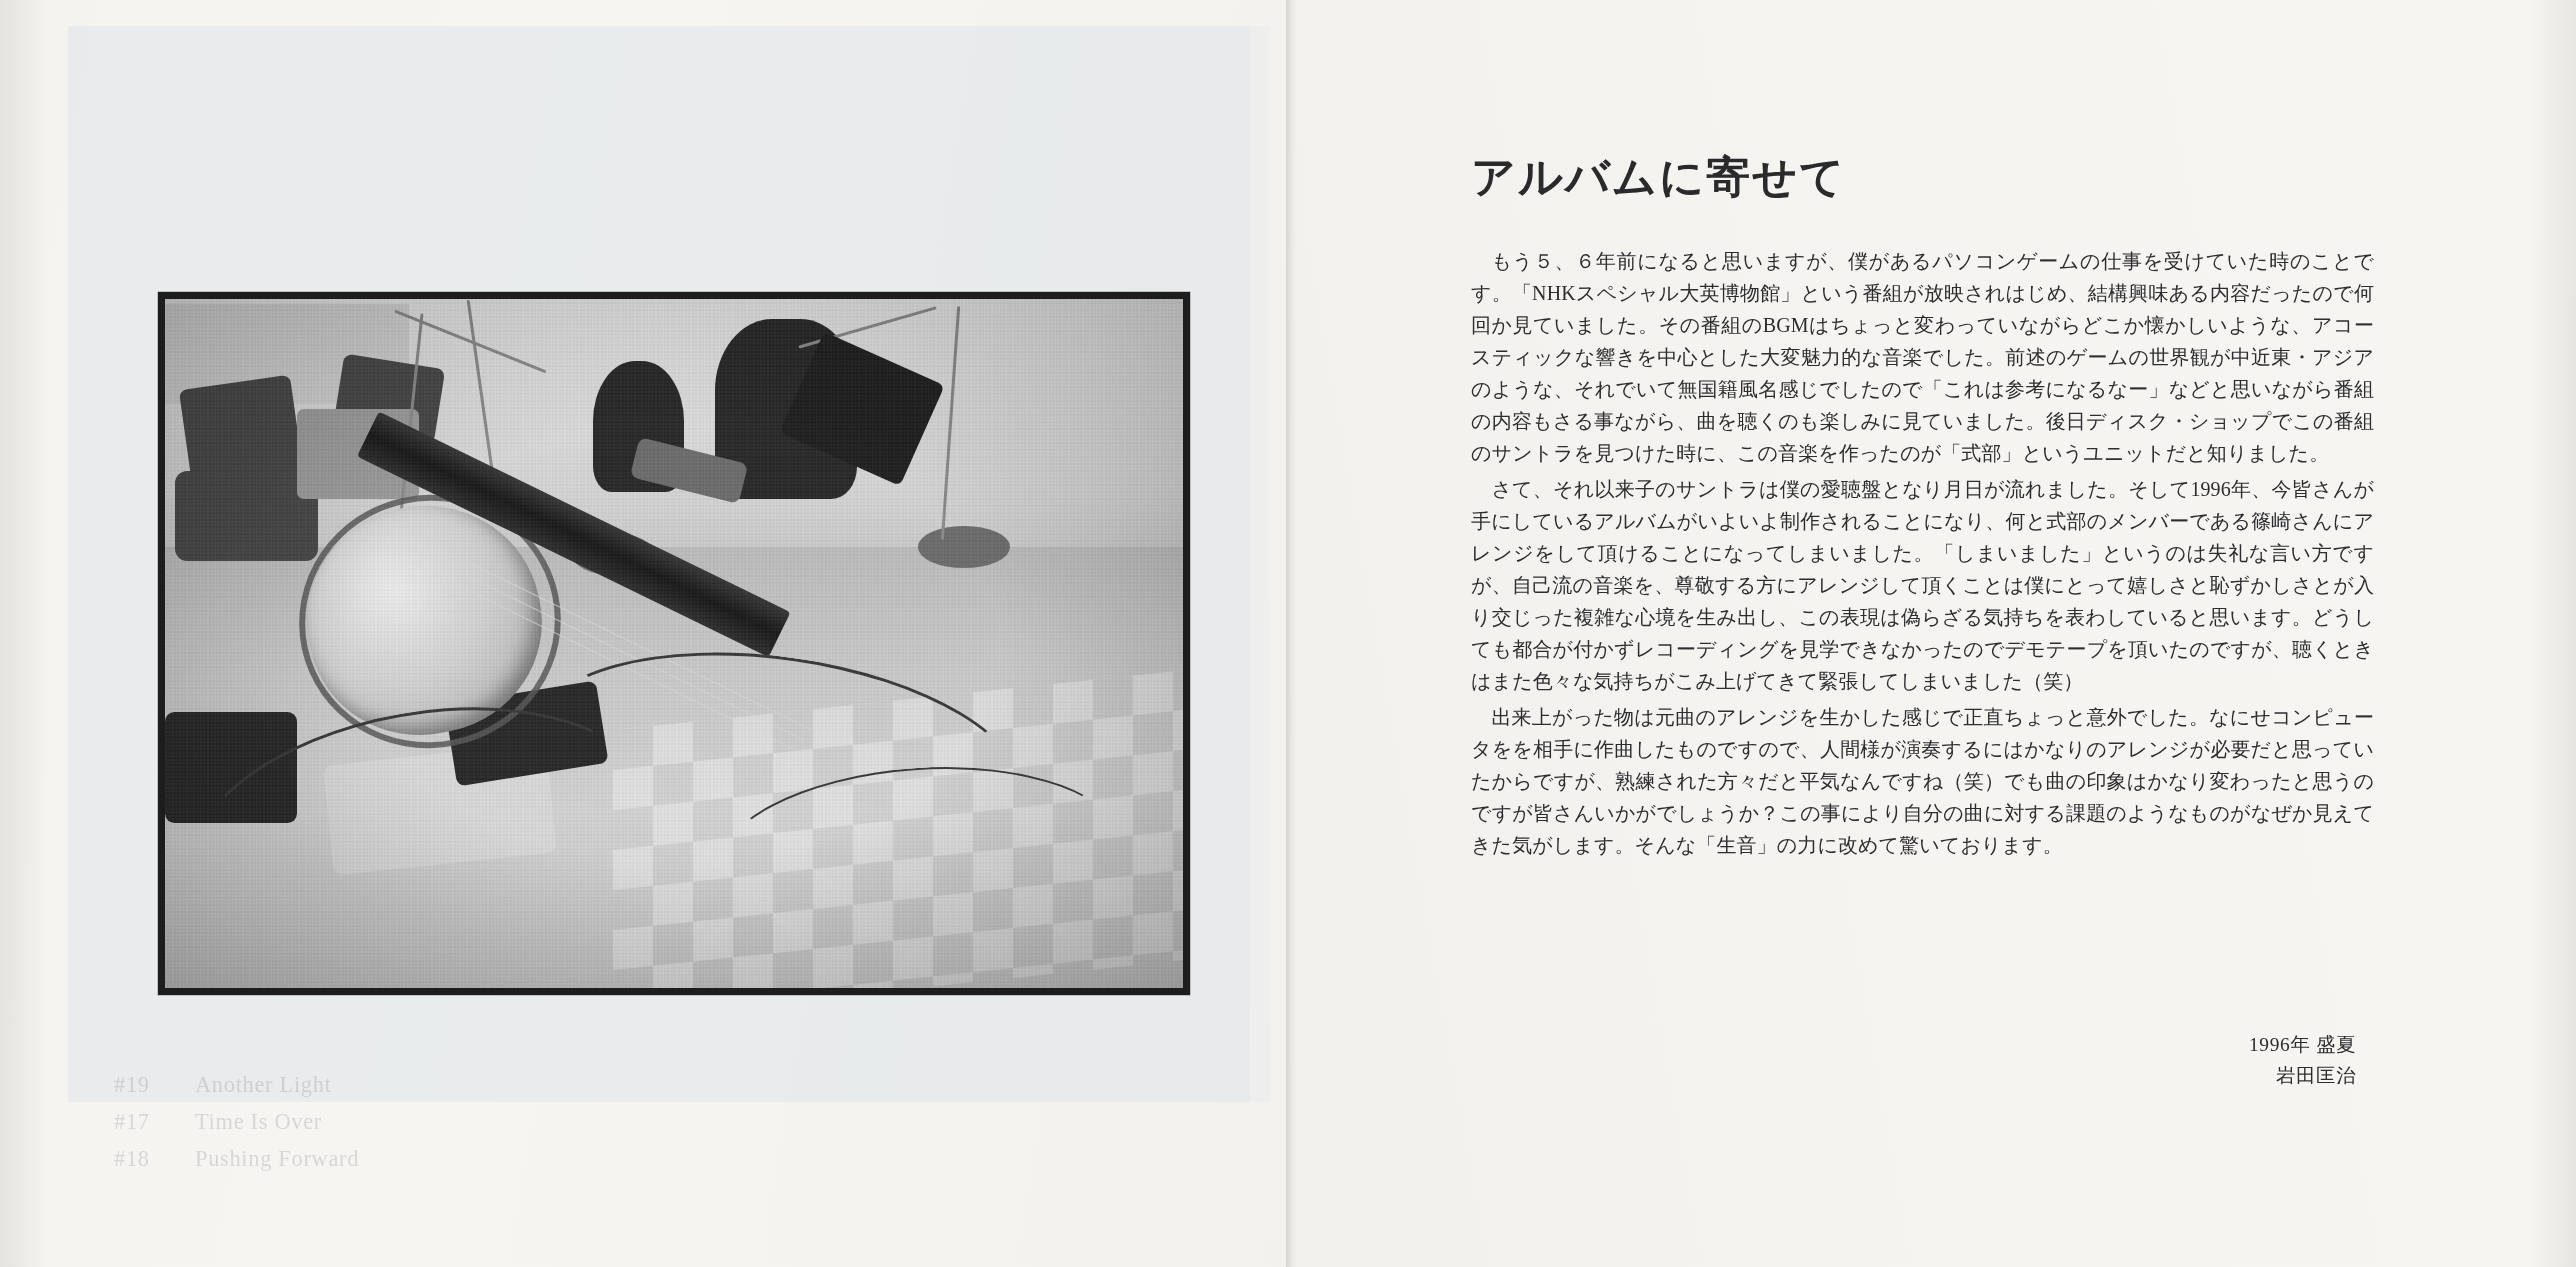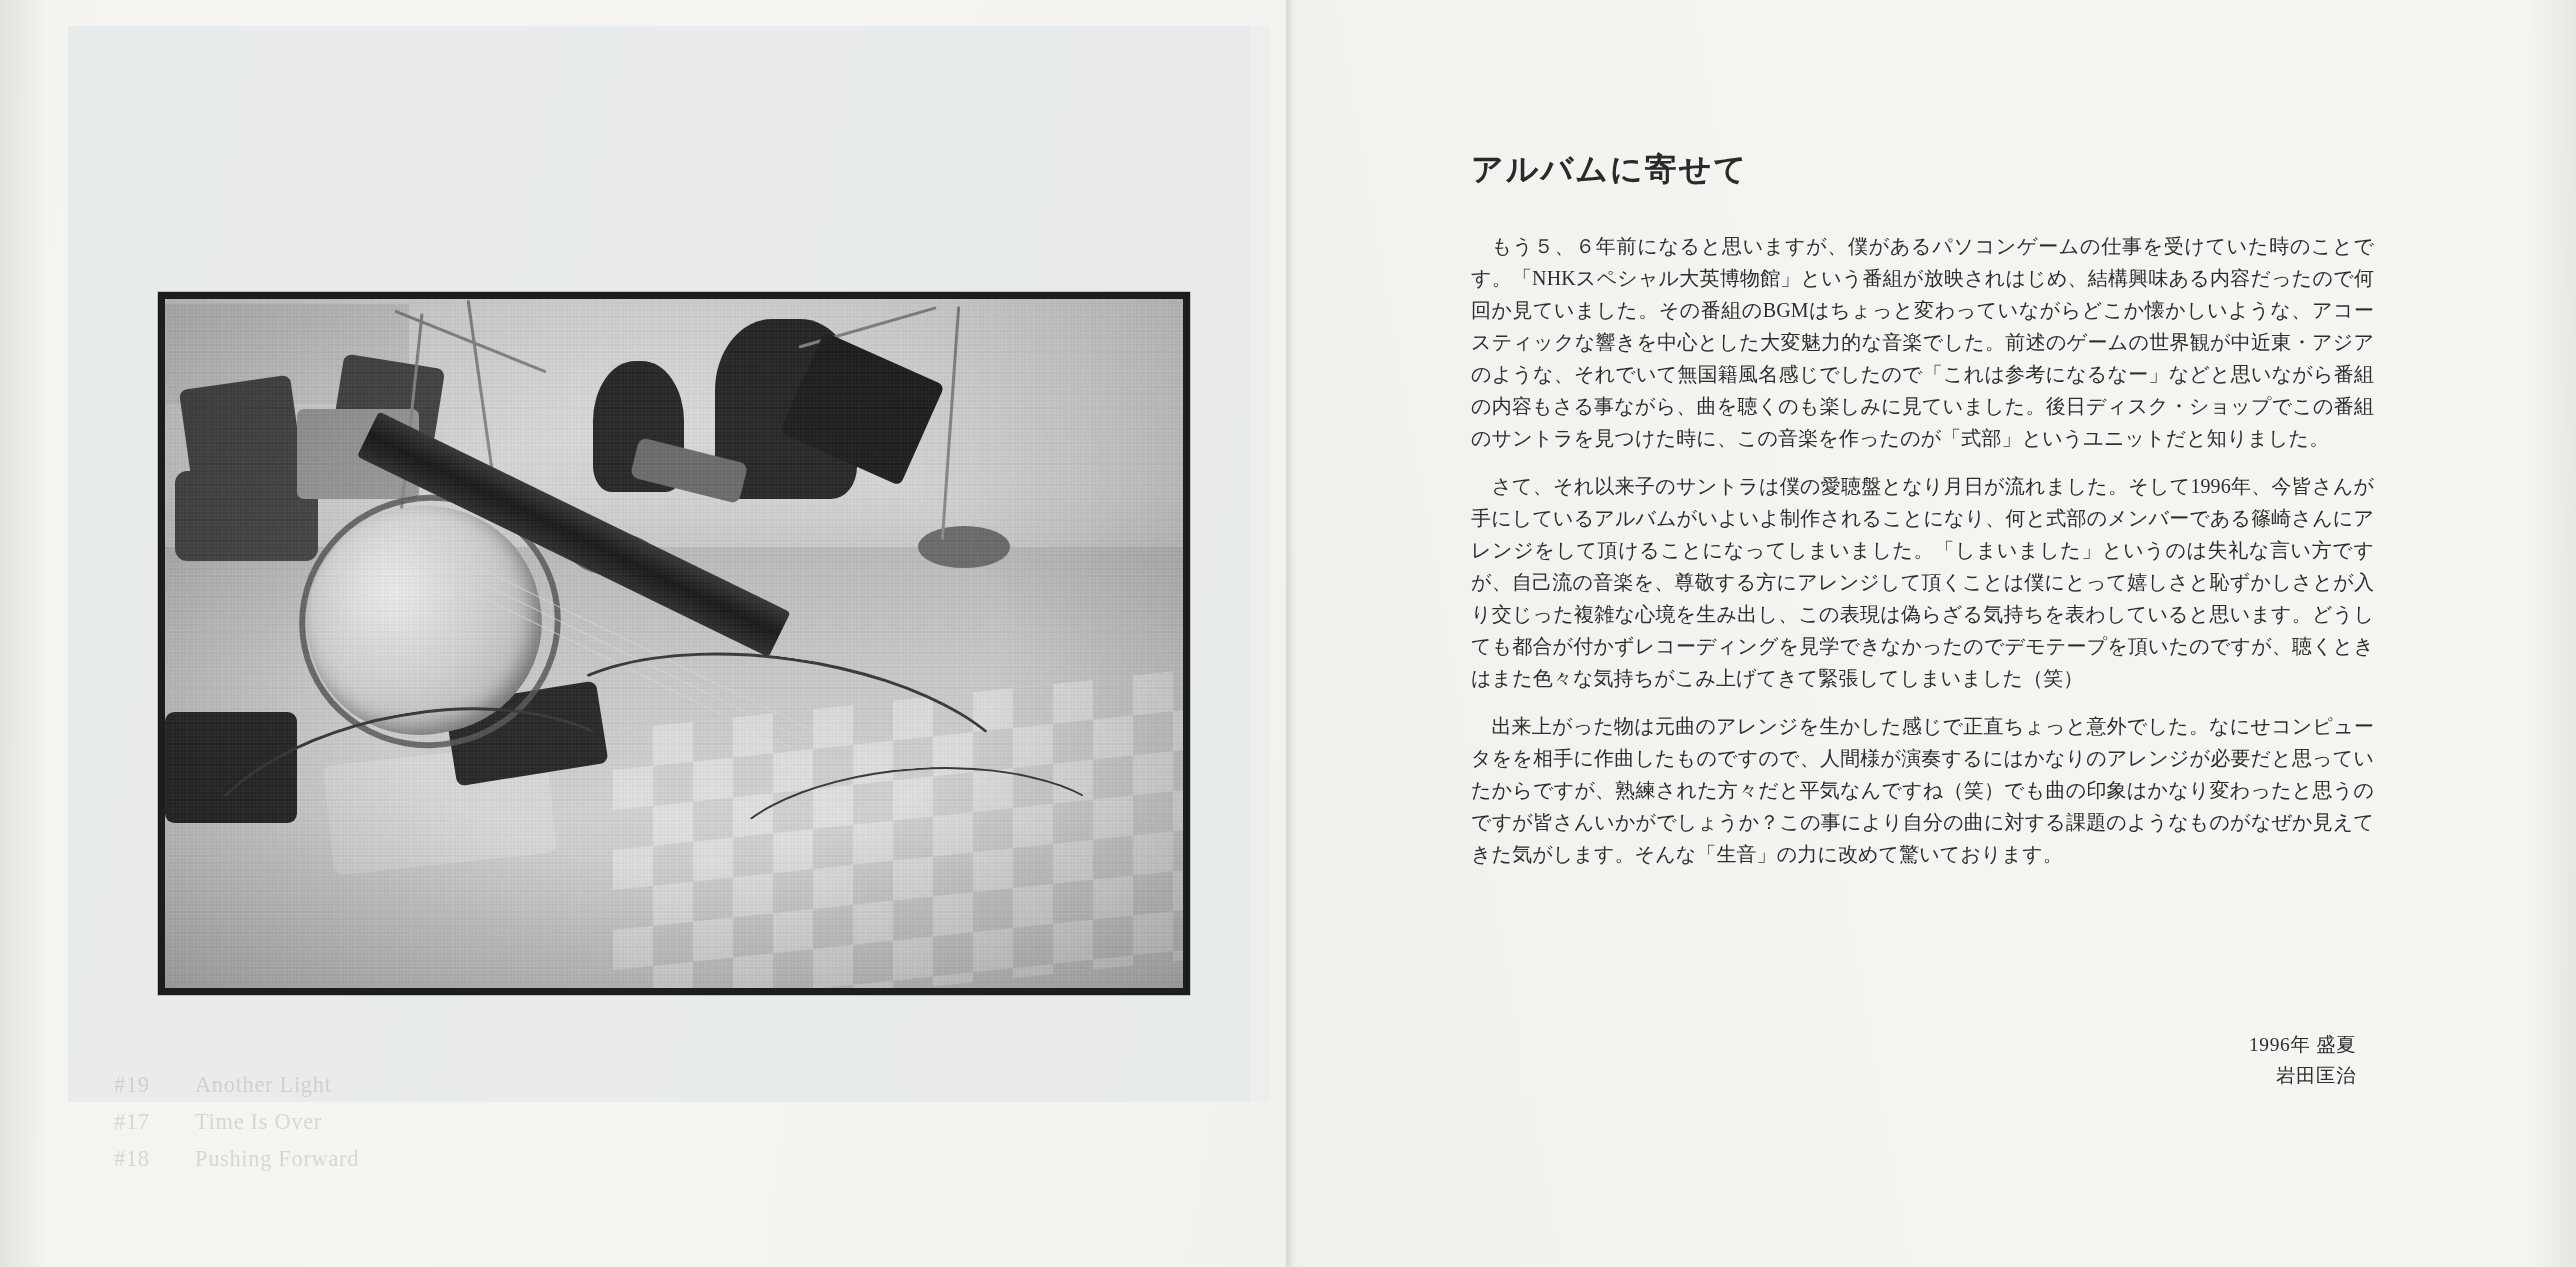--- a/index.html
+++ b/index.html
@@ -241,37 +241,37 @@
 
   
   .essay {
     position: absolute;
     left: 185px;
     top: 148px;
     width: 903px;
   }
   .essay-title {
     font-family: "Liberation Serif", serif;
-    font-size: 32px;
+    font-size: 44px;
     font-weight: bold;
     color: #2a2a2c;
     letter-spacing: 2px;
     margin: 0 0 38px 0;
   }
   .essay-body p {
     margin: 0;
     font-size: 20px;
     line-height: 32px;
     color: #2d2d30;
     text-align: justify;
     text-justify: inter-character;
     text-indent: 20.4px;
     letter-spacing: 0.1px;
   }
-  .essay-body p + p { margin-top: 16px; }
+  .essay-body p + p { margin-top: 4px; }
 
   .signature {
     position: absolute;
     left: 185px;
     top: 1029px;
     width: 903px;
     text-align: right;
     font-size: 19.4px;
     line-height: 31px;
     color: #2d2d30;

